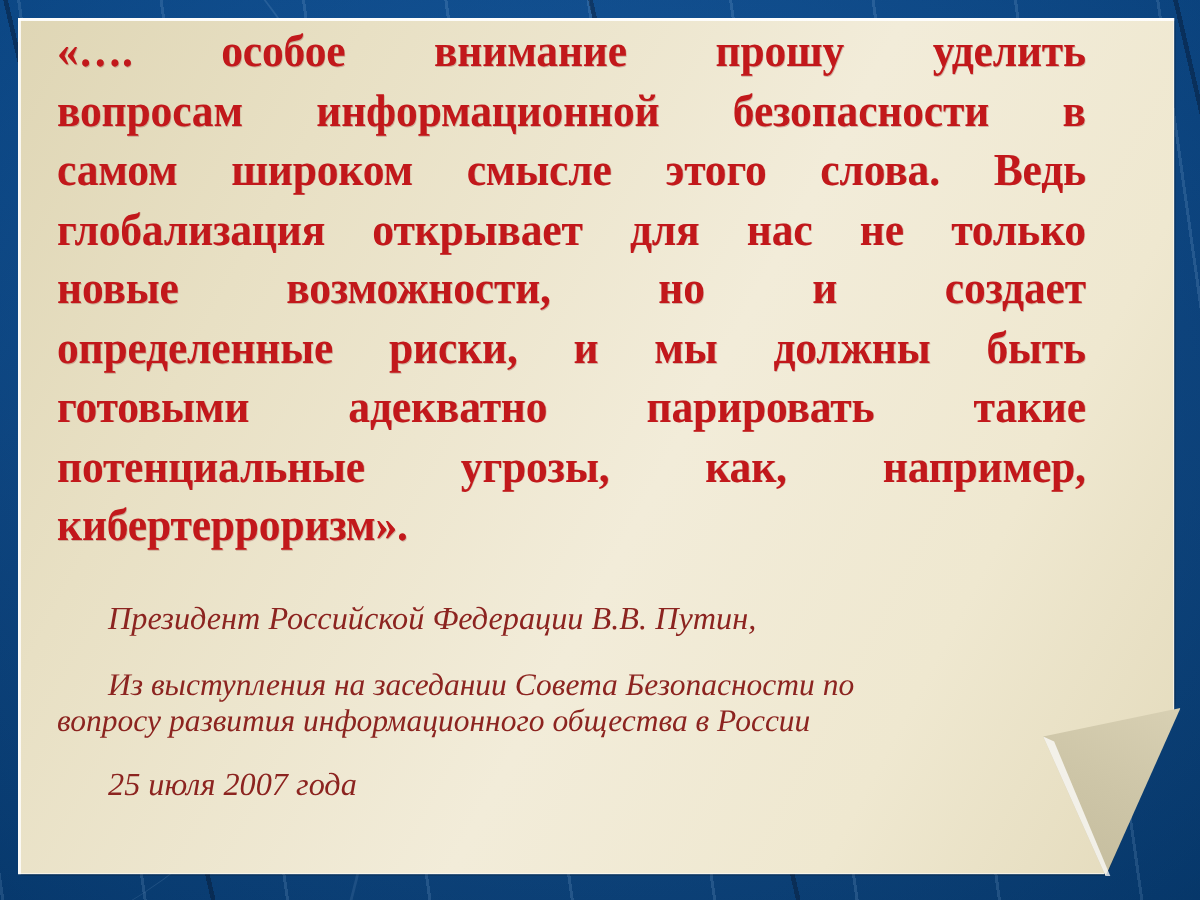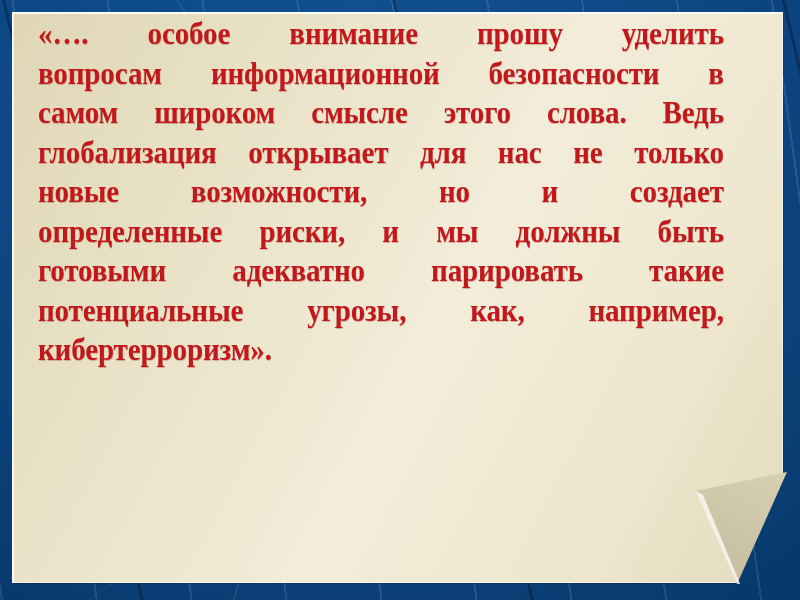--- a/index.html
+++ b/index.html
@@ -226,15 +226,23 @@
       <div>вопросам информационной безопасности в</div>
       <div>самом широком смысле этого слова. Ведь</div>
       <div>глобализация открывает для нас не только</div>
       <div>новые возможности, но и создает</div>
       <div>определенные риски, и мы должны быть</div>
       <div>готовыми адекватно парировать такие</div>
       <div>потенциальные угрозы, как, например,</div>
       <div class="lastline">кибертерроризм».</div>
     </div>
 
+    <div class="attrib-block">
+      <p class="attrib-1">Президент Российской Федерации В.В. Путин,</p>
+      <p class="attrib-2">
+        <span class="l1">Из выступления на заседании Совета Безопасности по</span>
+        <span class="l2">вопросу развития информационного общества в России</span>
+      </p>
+      <p class="attrib-3">25 июля 2007 года</p>
+    </div>
 
   </div>
 </div>
 
 </body></html>

